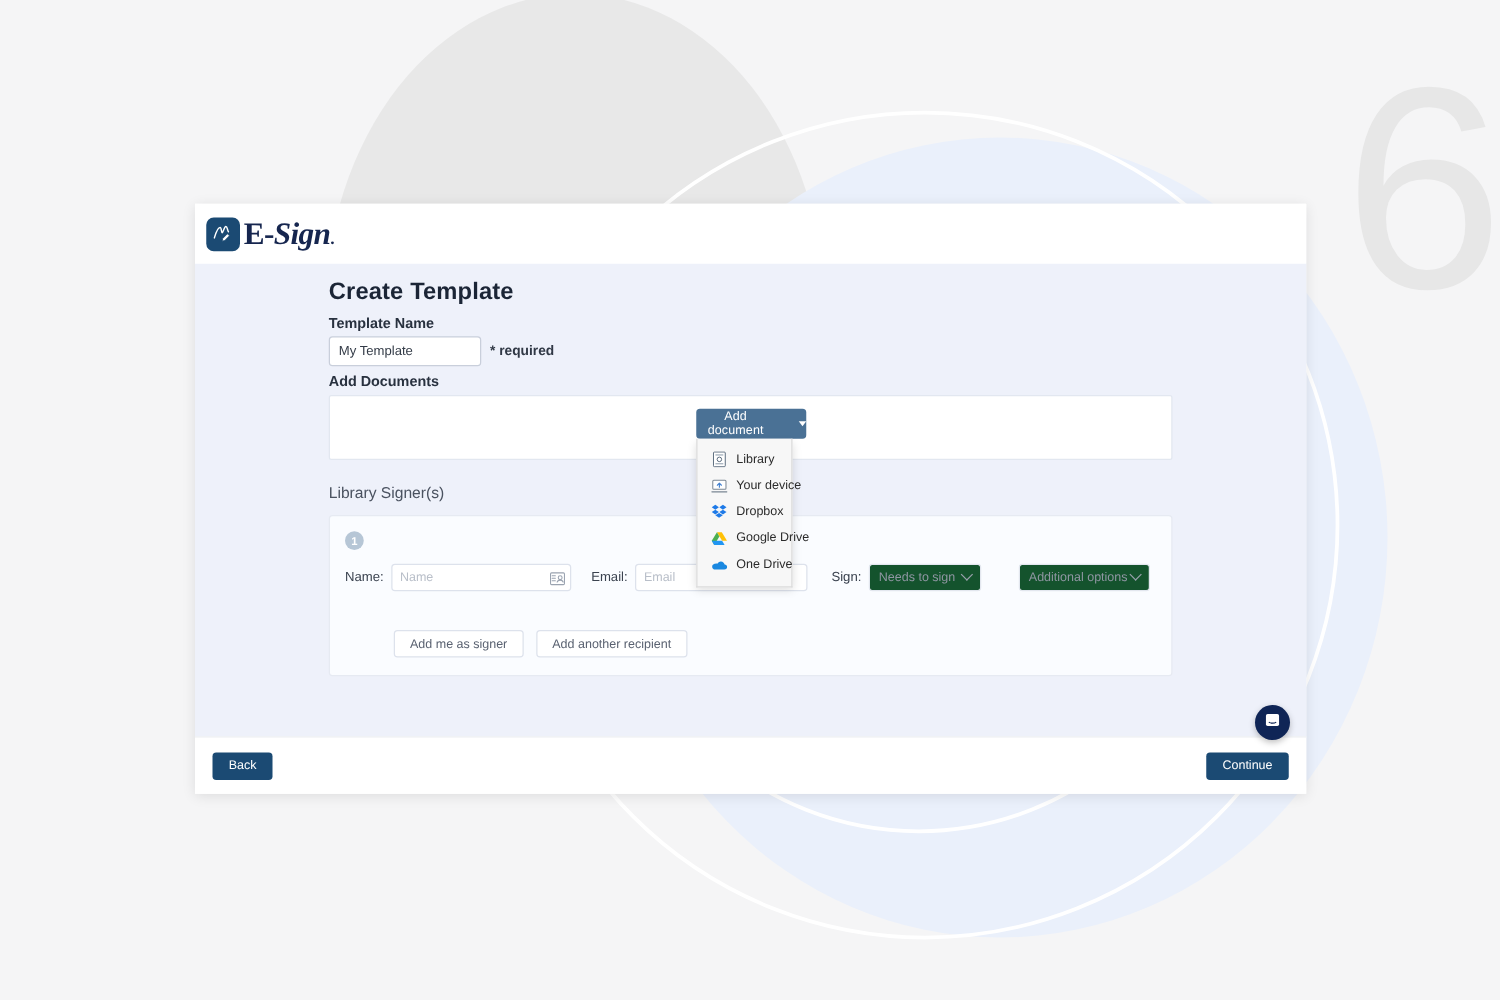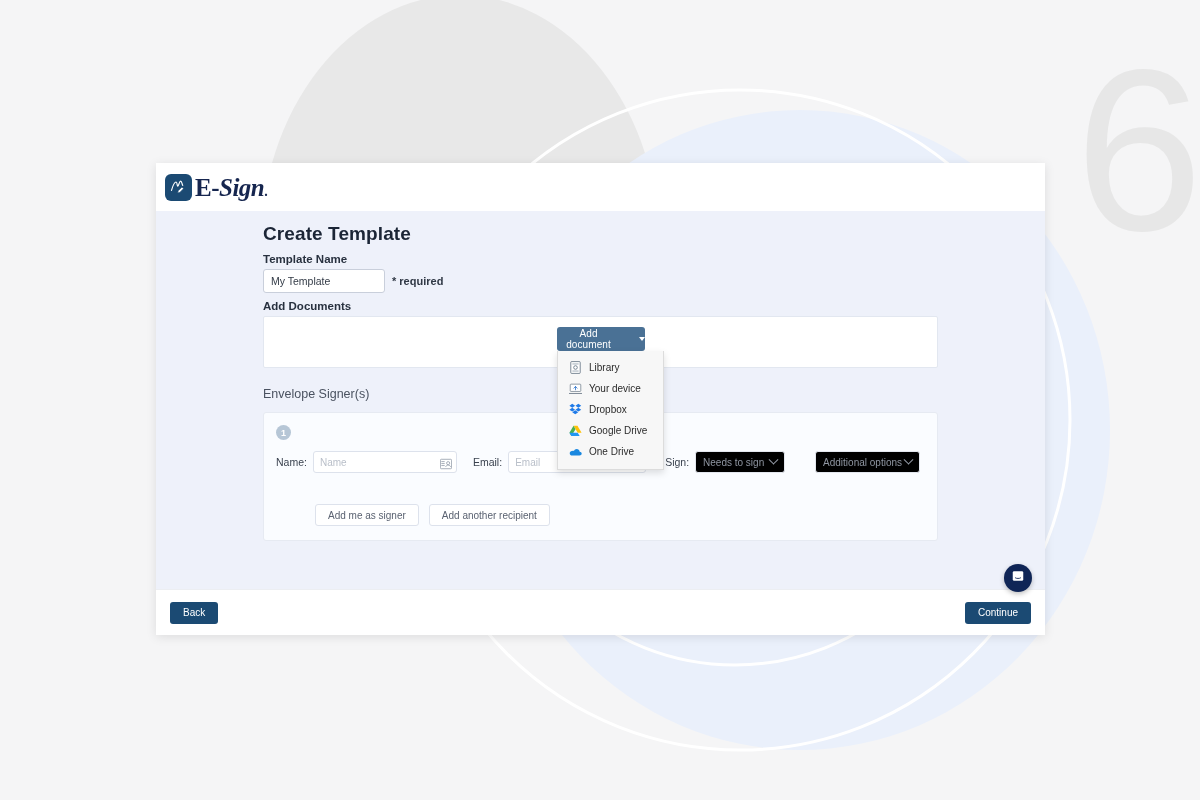--- a/index.html
+++ b/index.html
@@ -145,21 +145,21 @@
   .caret {
     width: 0; height: 0;
     border-left: 3.5px solid transparent;
     border-right: 3.5px solid transparent;
     border-top: 4px solid #ffffff;
     display: inline-block;
   }
   #add-document-menu {
     position: absolute;
     top: 24px; left: 0;
-    width: 107px;
+    width: 77px;
     background: #f7f7f7;
     border: 1px solid #dcdcdc;
     border-top: none;
     box-shadow: 0 3px 7px rgba(0,0,0,0.13);
     padding: 6px 0 7px 0;
     z-index: 50;
   }
   .menu-item {
     display: flex;
     align-items: center;
@@ -230,21 +230,21 @@
     transform: translateY(-50%);
     width: 12px; height: 12px;
     cursor: pointer;
   }
   #email-input { width: 138px; margin-right: 19px; }
 
   .select-box {
     height: 22px;
     border: 1px solid #e3e7ef;
     border-radius: 3px;
-    background: #000000;
+    background: #14532d;
     font-size: 10px;
     color: #8f96a2;
     padding: 0 7px;
     display: flex;
     align-items: center;
     justify-content: space-between;
     cursor: pointer;
     font-family: "Liberation Sans", sans-serif;
   }
   #role-select { width: 90px; margin-right: 30px; }
@@ -416,21 +416,21 @@
                   <path d="M4.4 11h10.1c1.9 0 3.1-1.3 3.1-2.8 0-1.5-1.2-2.7-2.8-2.7-.3-2-2-3.5-4.1-3.5-1.8 0-3.3 1.1-3.9 2.6-.3-.1-.6-.2-1-.2C2.6 4.4 1 5.9 1 7.8 1 9.6 2.5 11 4.4 11z" fill="#1a88e0"></path>
                 </svg>
               </span>
               <span>One Drive</span>
             </div>
 
           </div>
         </div>
       </div>
 
-      <div id="signers-heading">Envelope Signer(s)</div>
+      <div id="signers-heading">Library Signer(s)</div>
 
       <div id="signer-panel">
         <div id="signer-badge">1</div>
 
         <div class="signer-row">
           <span class="inline-label">Name:</span>
           <div id="name-input-wrap">
             <input id="name-input" class="text-input" type="text" placeholder="Name" style="">
             <span id="contact-picker-icon">
               <svg width="12" height="12" viewBox="0 0 14 14">

